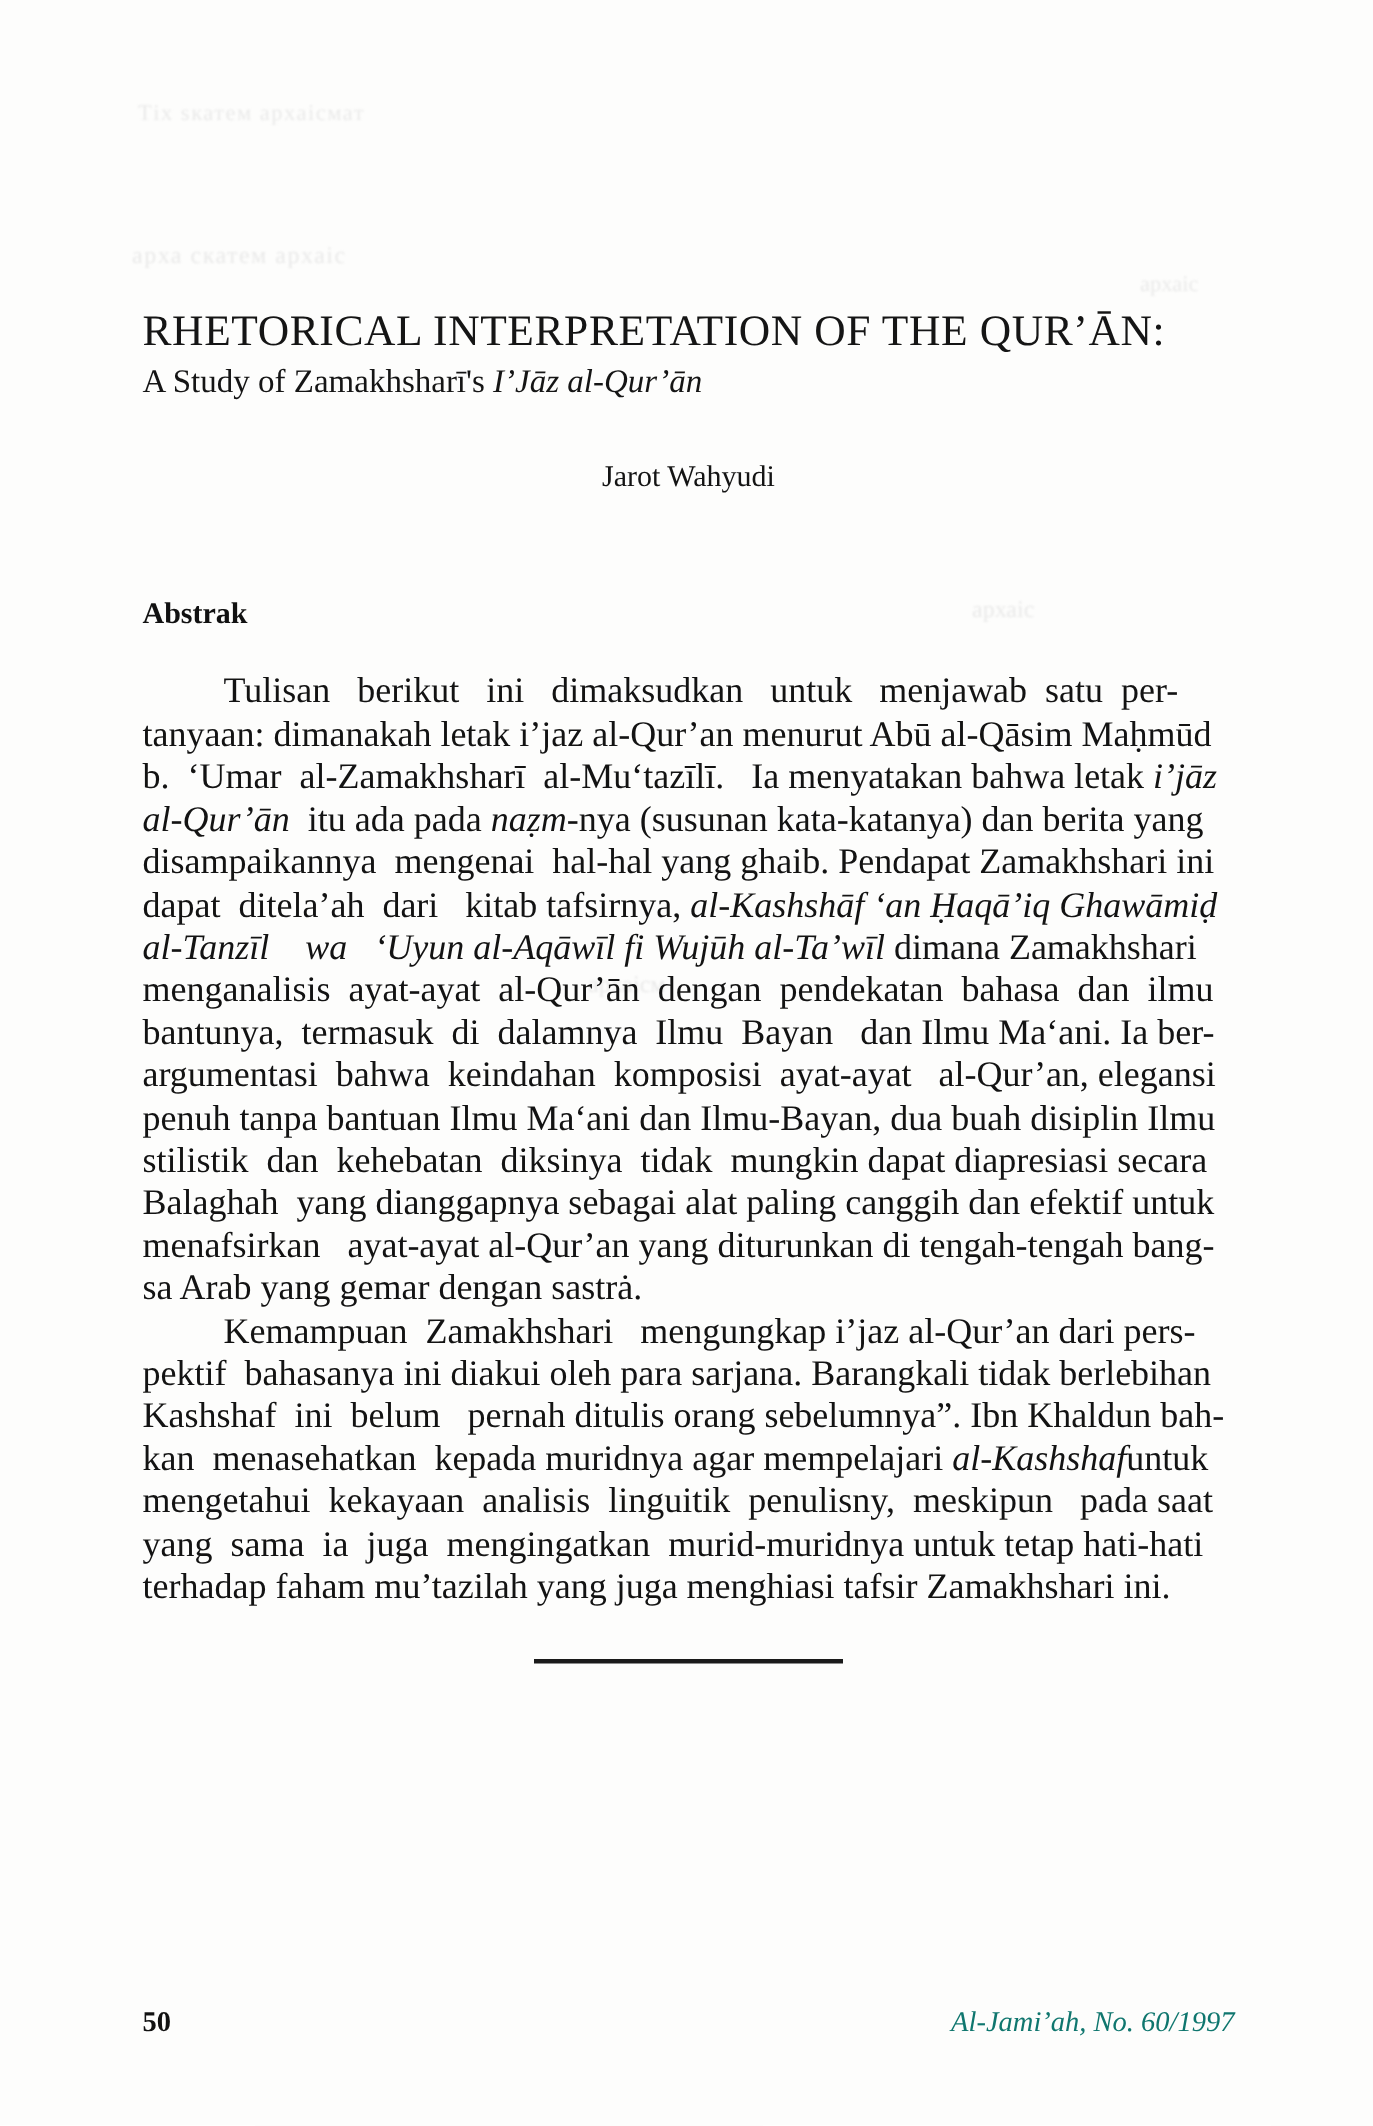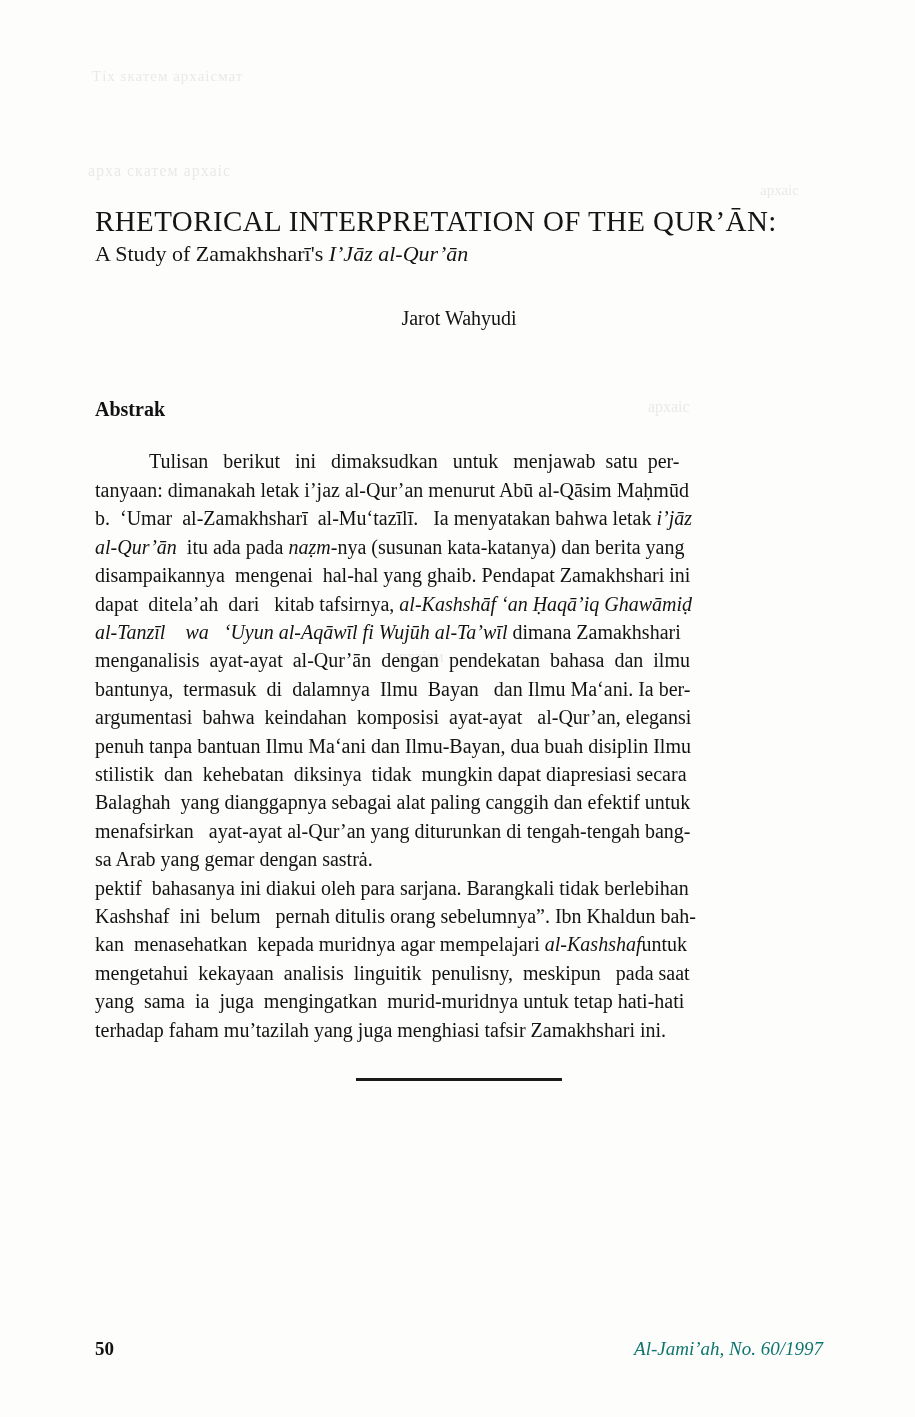--- a/index.html
+++ b/index.html
@@ -67,21 +67,21 @@
 
   .section-head {
     font-size: 20px;
     font-weight: bold;
     margin-top: 68px;
     color: #111;
   }
 
   .abstract {
     margin-top: 26px;
-    font-size: 20px;
+    font-size: 24px;
     line-height: 28.4px;
     color: #131313;
     text-align: justify;
   }
   .abstract p {
     margin: 0;
     text-indent: 0;
   }
   .abstract p + p {
     margin-top: 0;
@@ -159,20 +159,21 @@
           <span class="ln"><span>menganalisis  ayat-ayat  al-Qur’ān  dengan  pendekatan  bahasa  dan  ilmu</span></span>
           <span class="ln"><span>bantunya,  termasuk  di  dalamnya  Ilmu  Bayan   dan Ilmu Ma‘ani. Ia ber-</span></span>
           <span class="ln"><span>argumentasi  bahwa  keindahan  komposisi  ayat-ayat   al-Qur’an, elegansi</span></span>
           <span class="ln"><span>penuh tanpa bantuan Ilmu Ma‘ani dan Ilmu-Bayan, dua buah disiplin Ilmu</span></span>
           <span class="ln"><span>stilistik  dan  kehebatan  diksinya  tidak  mungkin dapat diapresiasi secara</span></span>
           <span class="ln"><span>Balaghah  yang dianggapnya sebagai alat paling canggih dan efektif untuk</span></span>
           <span class="ln"><span>menafsirkan   ayat-ayat al-Qur’an yang diturunkan di tengah-tengah bang-</span></span>
           <span class="ln"><span>sa Arab yang gemar dengan sastrȧ.</span></span>
         </p>
       <p id="para2">
+          <span class="ln"><span class="indent"></span><span>Kemampuan  Zamakhshari   mengungkap i’jaz al-Qur’an dari pers-</span></span>
           <span class="ln"><span>pektif  bahasanya ini diakui oleh para sarjana. Barangkali tidak berlebihan</span></span>
           <span class="ln"><span>Kashshaf  ini  belum   pernah ditulis orang sebelumnya”. Ibn Khaldun bah-</span></span>
           <span class="ln"><span>kan  menasehatkan  kepada muridnya agar mempelajari </span><span class="it">al-Kashshaf</span><span>untuk</span></span>
           <span class="ln"><span>mengetahui  kekayaan  analisis  linguitik  penulisny,  meskipun   pada saat</span></span>
           <span class="ln"><span>yang  sama  ia  juga  mengingatkan  murid-muridnya untuk tetap hati-hati</span></span>
           <span class="ln"><span>terhadap faham mu’tazilah yang juga menghiasi tafsir Zamakhshari ini.</span></span>
         </p>
     </div>
 
     <div class="rule-wrap">

